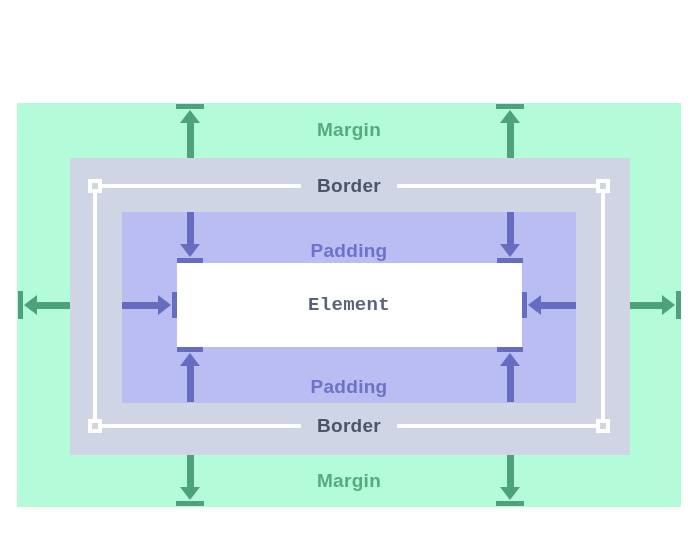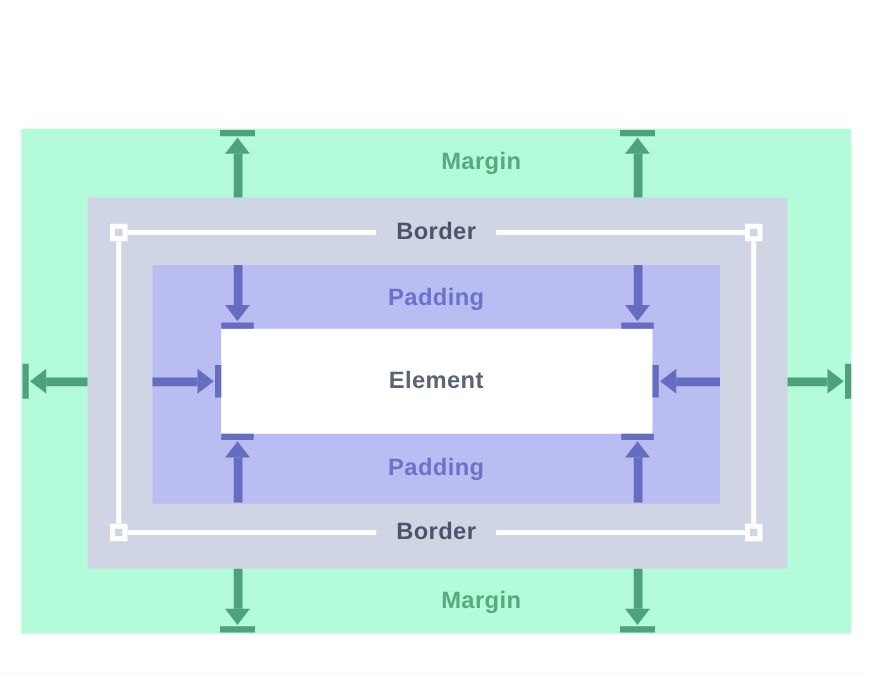--- a/index.html
+++ b/index.html
@@ -17,24 +17,24 @@
   
   .selection-rect{position:absolute;left:93px;top:184px;width:512px;height:244px;
         border:4px solid var(--handle);box-sizing:border-box;z-index:4;}
   .handle{position:absolute;width:14px;height:14px;box-sizing:border-box;
         border:4px solid var(--handle);background:var(--border-bg);z-index:6;}
   .h-tl{left:88px;top:179px;} .h-tr{left:596px;top:179px;}
   .h-bl{left:88px;top:419px;} .h-br{left:596px;top:419px;}
   
   .layer-label{position:absolute;left:349px;transform:translate(-50%,-50%);
         font-weight:700;font-size:19px;letter-spacing:.3px;white-space:nowrap;z-index:7;}
-  .margin-label{color:var(--margin-label);margin-left:36px;}
+  .margin-label{color:var(--margin-label);}
   .border-label{color:var(--border-label);background:var(--border-bg);padding:2px 16px;}
-  .padding-label{color:var(--padding-label);}
-  .element-label{color:var(--element-label);z-index:5;}
+  .padding-label{color:var(--padding-label);margin-top:12px;}
+  .element-label{color:var(--element-label);z-index:5;font-family:Liberation Mono, monospace;}
   .y-margin-top{top:130px;} .y-border-top{top:186px;} .y-padding-top{top:239px;}
   .y-element{top:305px;} .y-padding-bot{top:375px;} .y-border-bot{top:426px;}
   .y-margin-bot{top:481px;}
   
   .arrow{position:absolute;display:flex;z-index:5;}
   .arrow i{display:block;background:currentColor;}
   .arrow .head{width:0;height:0;background:transparent;}
   .arrow.v{flex-direction:column;align-items:center;width:28px;}
   .arrow.h{flex-direction:row;align-items:center;height:28px;}
   .arrow.purple.v{width:26px;}

